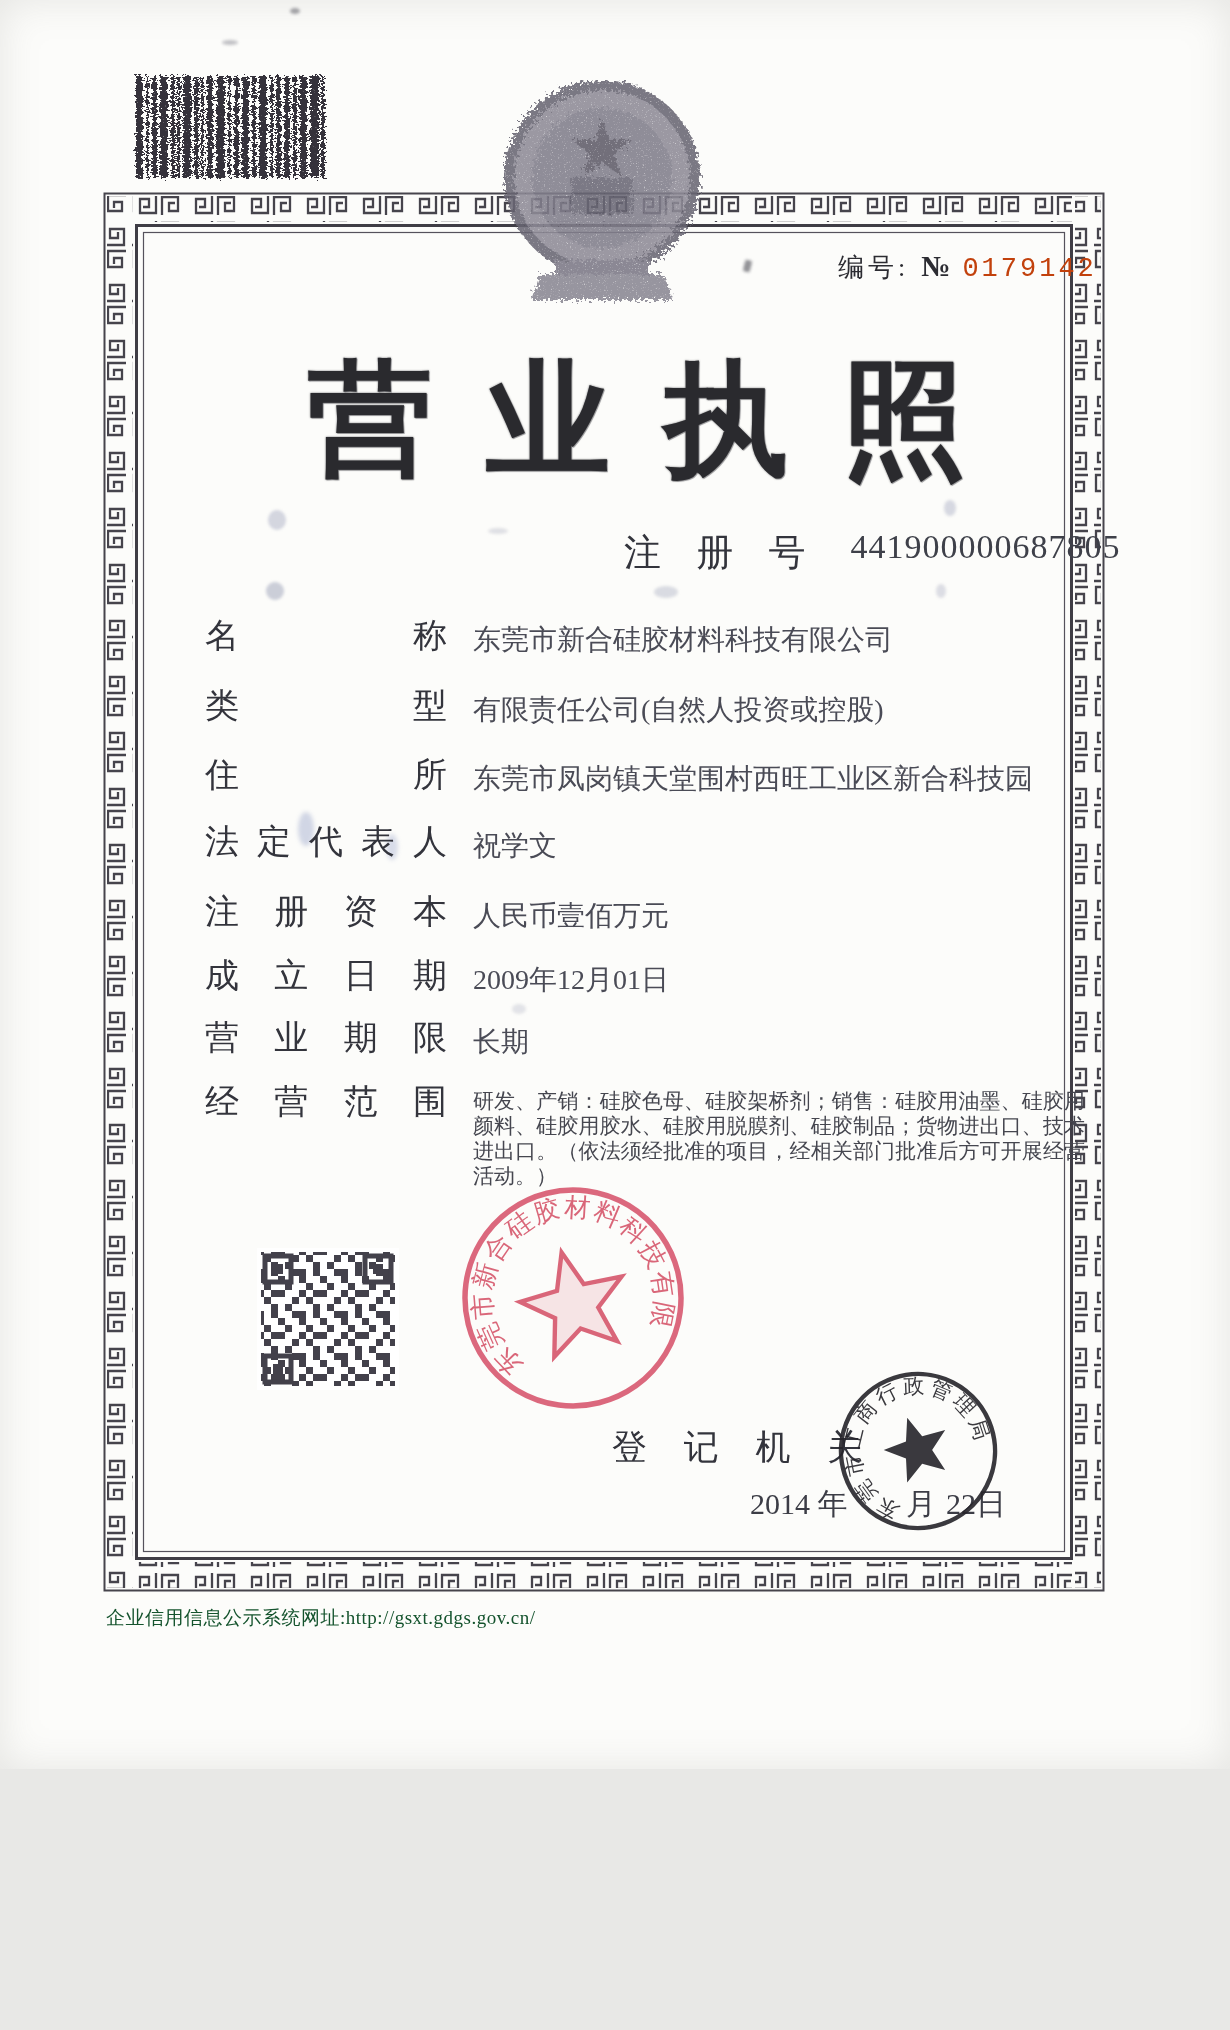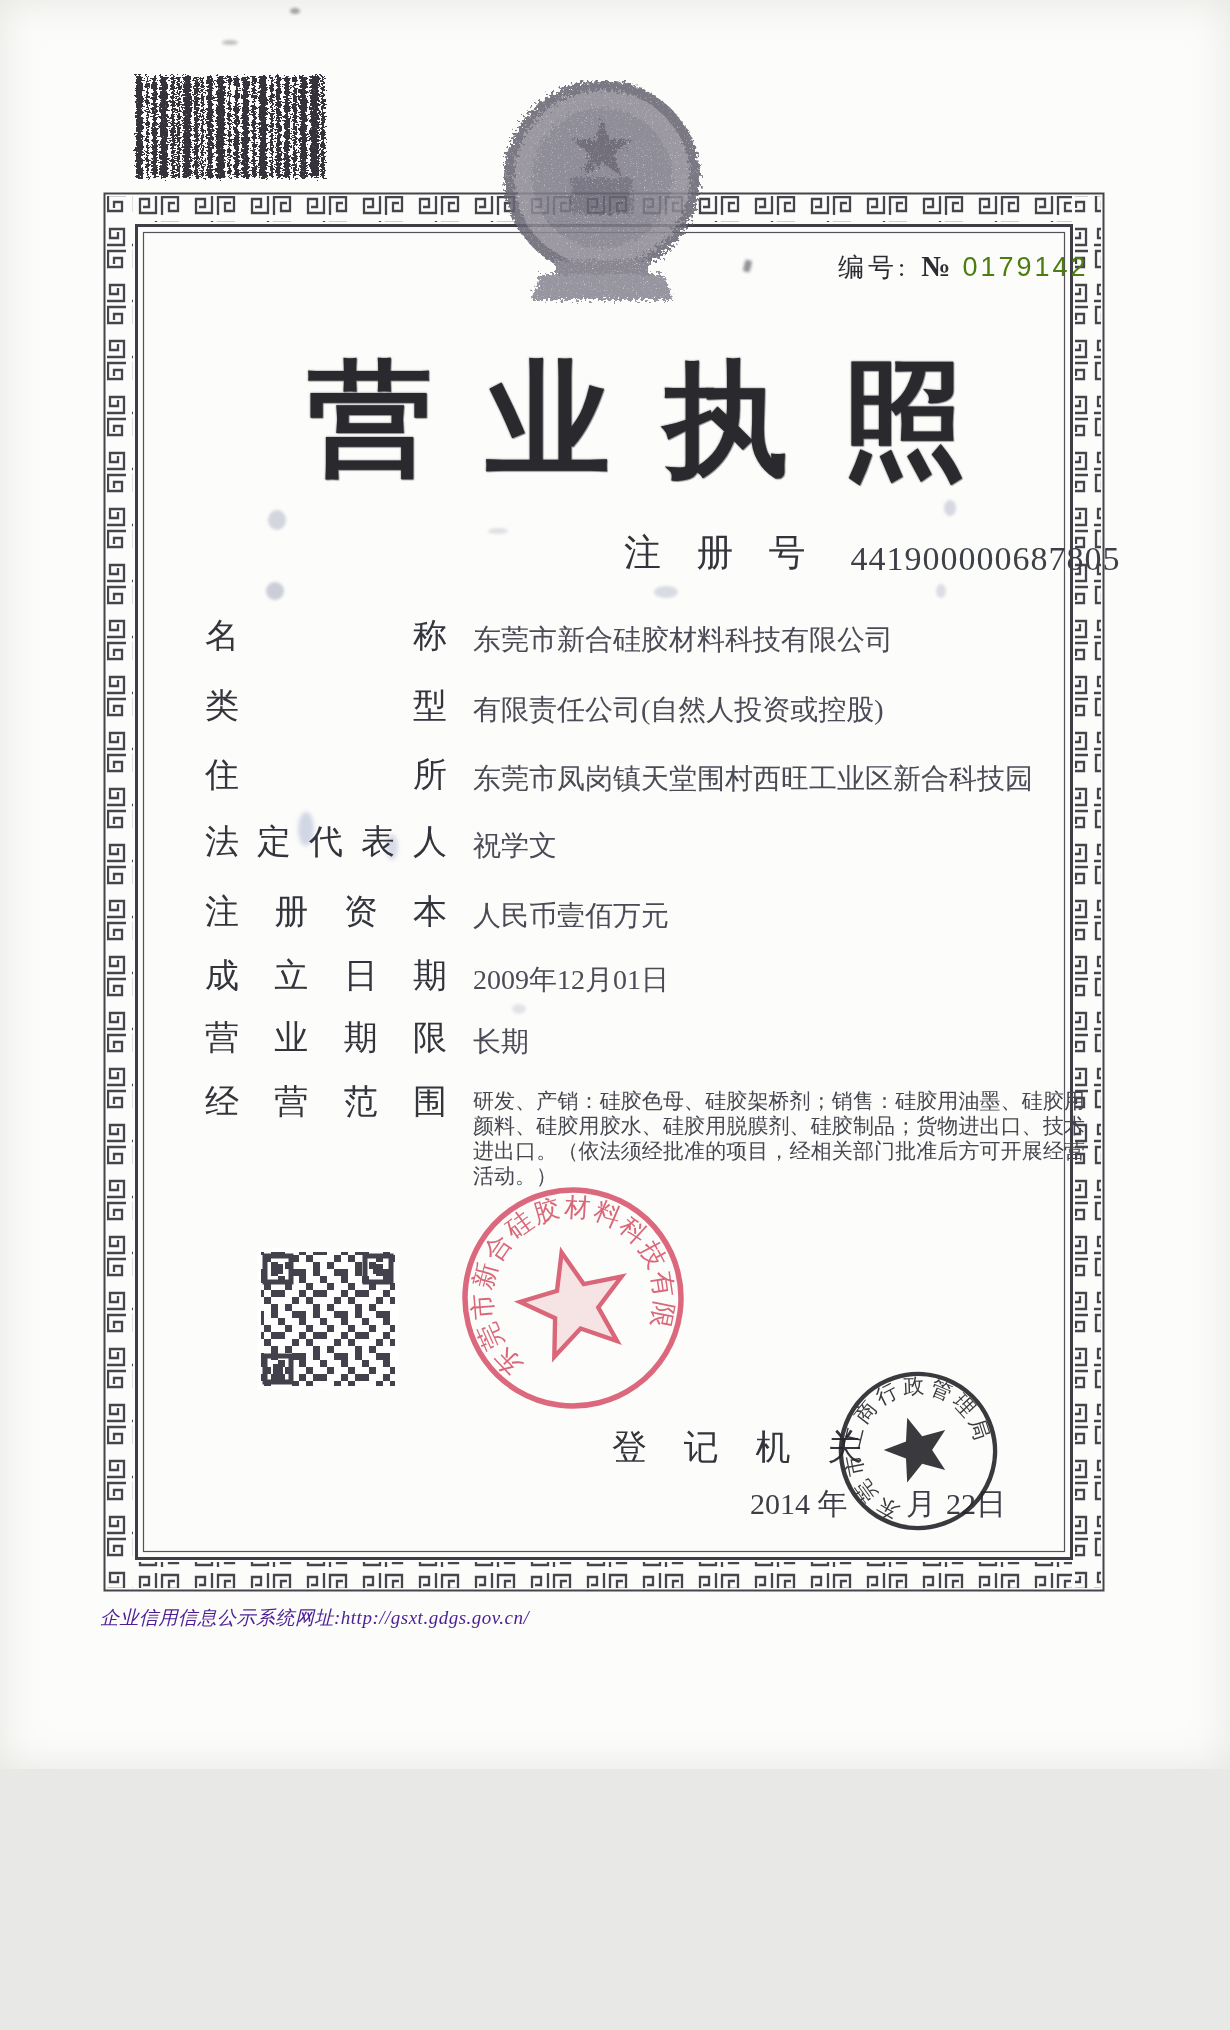--- a/index.html
+++ b/index.html
@@ -5,45 +5,45 @@
   html,body{margin:0;padding:0;background:#e8e8e6;}
   .page{position:relative;width:1230px;height:1769px;background:#fcfcfa;
         font-family:"Liberation Serif",serif;overflow:hidden;
         box-shadow:inset 0 0 40px rgba(120,120,118,.18);}
   .abs{position:absolute;}
 
   
   .serial{left:838px;top:250px;display:flex;gap:12px;align-items:baseline;color:#2c2c32;}
   .serial .lbl{font-size:26px;letter-spacing:4px;}
   .serial .numero{font-size:29px;font-weight:bold;}
-  .serial .num{font-family:Liberation Sans, sans-serif;font-size:27px;letter-spacing:3px;color:#4d7c0f;}
+  .serial .num{font-family:Liberation Mono, monospace;font-size:27px;letter-spacing:3px;color:#c2410c;}
 
   .title{left:145px;top:338px;width:920px;text-align:center;
          font-family:"Liberation Sans",sans-serif;font-weight:bold;font-size:124px;
          letter-spacing:54px;text-indent:54px;color:#2a2a2e;
          text-shadow:0 0 2px rgba(30,30,35,.75),1px 1px 0 rgba(60,60,65,.35);padding-left:32px;}
 
-  .regline{left:624px;top:528px;display:flex;align-items:flex-end;gap:32px;}
+  .regline{left:624px;top:528px;display:flex;align-items:flex-start;gap:32px;}
   .reg-label{font-size:37px;letter-spacing:13px;color:#33343c;white-space:nowrap;}
   .reg-value{font-size:34px;letter-spacing:1px;color:#3e4049;font-family:"Liberation Serif",serif;}
 
   
   .row{position:absolute;left:205px;display:flex;align-items:flex-start;}
   .flabel{width:242px;font-size:34px;color:#33343c;text-align:justify;text-align-last:justify;
           line-height:1.15;flex:none;}
   .fvalue{margin-left:26px;font-size:28px;color:#4a4b56;padding-top:5px;white-space:nowrap;}
   .fvalue.scope{white-space:normal;width:612px;font-size:21px;line-height:25px;
                 padding-top:7px;text-align:justify;color:#45464f;}
 
   
   .registrar{left:612px;top:1424px;font-size:35px;letter-spacing:14px;color:#33343c;white-space:nowrap;}
   .date-part{font-size:30px;color:#3c3d46;white-space:nowrap;}
 
   
-  .footer-left{left:100px;top:1605px;font-size:19px;letter-spacing:.5px;color:#4c1d95;font-style:italic;}
+  .footer-left{left:106px;top:1605px;font-size:19px;letter-spacing:.5px;color:#14532d;}
   .footer-right{left:712px;top:1601px;font-size:24px;color:#3c3d45;letter-spacing:1px;}
 
   
   .smudge{position:absolute;border-radius:50%;filter:blur(1.5px);}
 </style>
 </head>
 <body>
 
 <div class="page">
 

